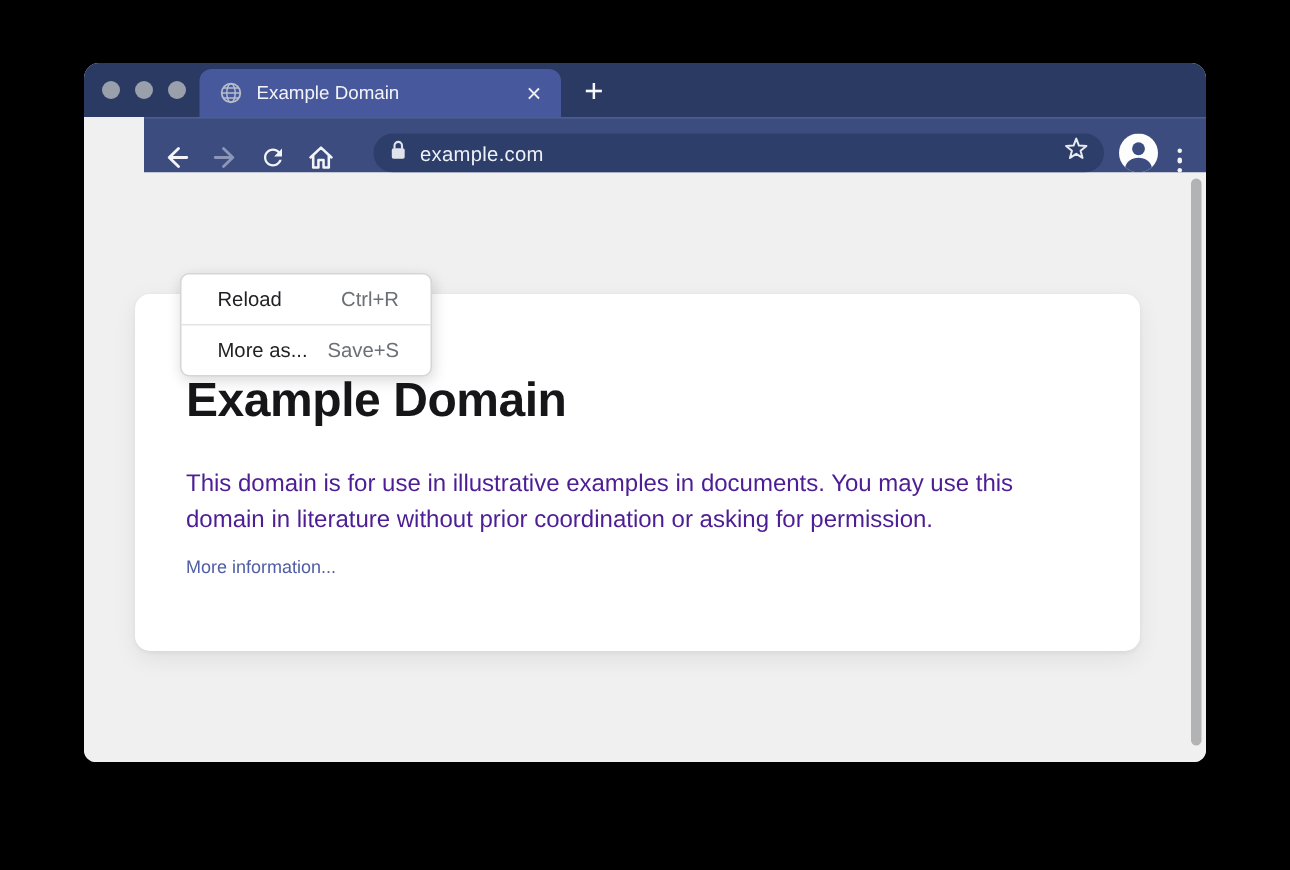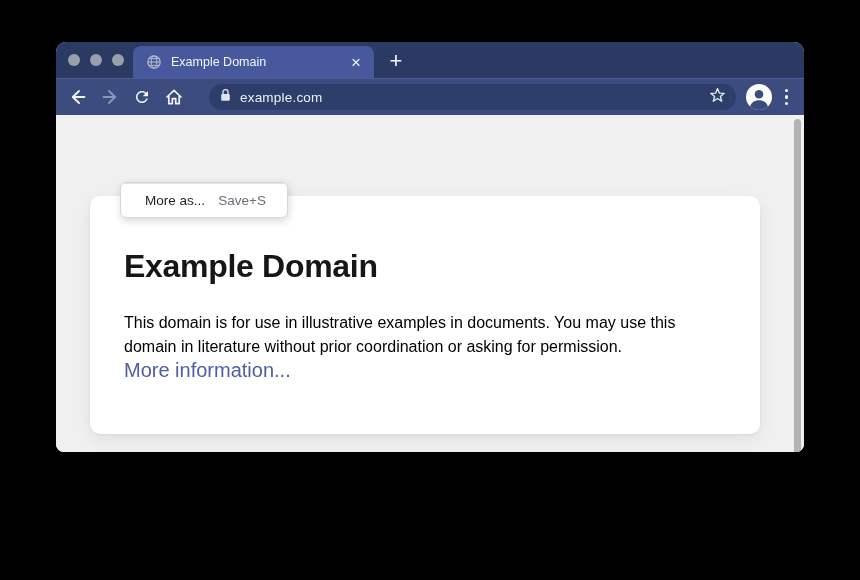--- a/index.html
+++ b/index.html
@@ -1,44 +1,44 @@
 <!DOCTYPE html>
 <html><head>
 <meta charset="utf-8">
 <style>
   html,body{margin:0;padding:0;}
   .stage{position:relative;width:860px;height:580px;background:#000;font-family:"Liberation Sans",sans-serif;overflow:hidden;}
-  .window{position:absolute;left:56px;top:42px;width:748px;height:410px;border-radius:10px 10px 8px 8px;overflow:hidden;background:#f0f0f1;}
+  .window{position:absolute;left:56px;top:42px;width:748px;height:466px;border-radius:10px 10px 8px 8px;overflow:hidden;background:#f0f0f1;}
 
   
   .tabbar{position:relative;height:36px;background:#2b3a63;}
   .traffic{position:absolute;left:12px;top:12px;display:flex;gap:10px;}
   .dot{width:12px;height:12px;border-radius:50%;background:#9aa0ab;}
   .tab{position:absolute;left:77px;top:4px;width:241px;height:32px;background:#47599c;border-radius:8px 8px 0 0;display:flex;align-items:center;padding:0 10px 0 13px;box-sizing:border-box;}
   .favicon{width:16px;height:16px;flex:0 0 auto;}
   .tab-title{color:#f2f4f8;font-size:12.5px;margin-left:9px;flex:1;white-space:nowrap;overflow:hidden;}
   .tab-close{color:#eef1f6;font-size:17px;line-height:17px;width:16px;text-align:center;flex:0 0 auto;}
   .newtab{position:absolute;left:326px;top:5px;width:28px;height:28px;color:#f5f7fa;font-size:22px;font-weight:400;display:flex;align-items:center;justify-content:center;}
 
   
-  .toolbar{height:37px;background:#3c4c7e;border-top:1px solid #4d5e96;box-sizing:border-box;display:flex;align-items:center;padding:0 16px 0 12px;}
+  .toolbar{height:37px;background:#3c4c7e;border-top:1px solid #4d5e96;box-sizing:border-box;display:flex;align-items:flex-end;padding:0 16px 0 12px;margin-left:40px;}
   .navbtn{width:20px;height:20px;margin-right:12px;display:flex;align-items:center;justify-content:center;flex:0 0 auto;}
   .addressbar{flex:1;height:26px;background:#2e3e6b;border-radius:13px;display:flex;align-items:center;padding:0 9px 0 11px;margin:0 10px 0 13px;box-sizing:border-box;}
   .url{color:#eef1f6;font-size:13.5px;letter-spacing:.2px;margin-left:9px;flex:1;white-space:nowrap;}
   .avatar{width:26px;height:26px;flex:0 0 auto;}
   .dots{display:flex;flex-direction:column;gap:3px;margin-left:13px;flex:0 0 auto;}
   .dots i{width:3.5px;height:3.5px;background:#f2f4f8;border-radius:50%;display:block;}
 
   
   .content{position:relative;height:393px;background:#f0f0f1;}
   .card{position:absolute;left:34px;top:81px;width:670px;height:238px;background:#fff;border-radius:10px;box-shadow:0 1px 3px rgba(0,0,0,.05),0 5px 16px rgba(0,0,0,.07);box-sizing:border-box;padding:0 34px;}
   .card h1{margin:0;padding-top:52px;font-size:32px;font-weight:700;color:#161618;letter-spacing:-.3px;}
-  .card p{margin:26px 0 0;font-size:16px;line-height:24px;color:#000000;}
+  .card p{margin:26px 0 0;font-size:16px;line-height:24px;color:#4c1d95;}
   .bodyline{white-space:nowrap;}
-  .morelink{display:inline-block;font-size:20px;color:#4e5da4;text-decoration:none;cursor:pointer;}
+  .morelink{display:inline-block;margin-top:12px;font-size:12px;color:#4e5da4;text-decoration:none;cursor:pointer;}
 
   
   .menu{position:absolute;left:64px;top:67px;width:168px;background:#fff;border:1px solid #d5d6d8;border-radius:6px;box-shadow:1px 3px 9px rgba(0,0,0,.15);box-sizing:border-box;overflow:hidden;}
   .menu-item{height:33px;display:flex;align-items:center;justify-content:space-between;padding:0 21px 0 24px;}
   .mi-label{font-size:13.5px;color:#1f2023;}
   .mi-short{font-size:13.5px;color:#6b6f76;}
   .menu-divider{height:1px;background:#e3e4e6;}
 
   .scrollbar{position:absolute;right:3px;top:4px;width:7px;height:378px;background:#b1b3b5;border-radius:4px;}
 </style>
@@ -131,20 +131,24 @@
       <div class="card">
         <h1>Example Domain</h1>
         <p>
           <span class="bodyline">This domain is for use in illustrative examples in documents. You may use this</span><br>
           <span class="bodyline">domain in literature without prior coordination or asking for permission.</span>
         </p>
         <a class="morelink">More information...</a>
       </div>
 
       <div class="menu">
+        <div class="menu-item">
+          <span class="mi-label">Reload</span>
+          <span class="mi-short">Ctrl+R</span>
+        </div>
         <div class="menu-divider"></div>
         <div class="menu-item">
           <span class="mi-label">More as...</span>
           <span class="mi-short">Save+S</span>
         </div>
       </div>
 
       <div class="scrollbar"></div>
     </div>
 

